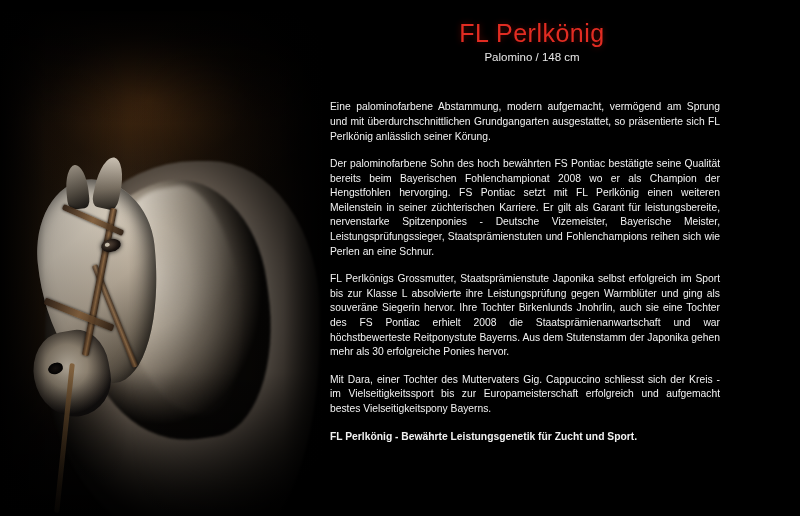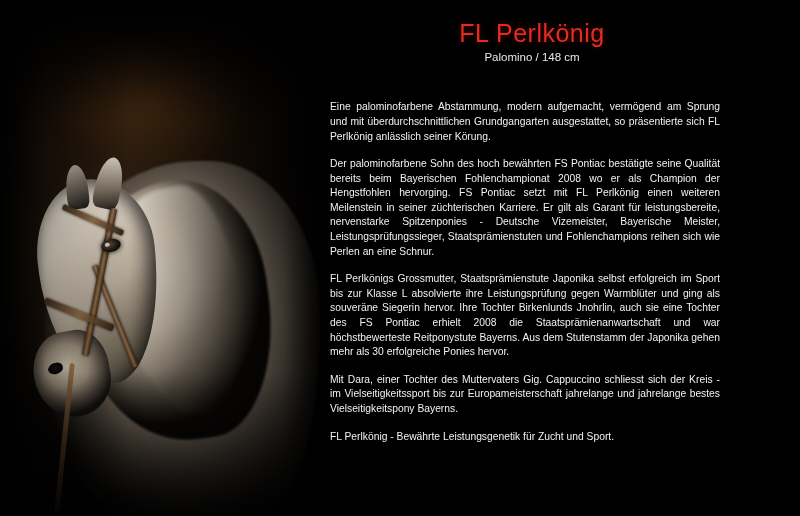--- a/index.html
+++ b/index.html
@@ -226,20 +226,21 @@
     font-size: 10.3px;
     line-height: 14.6px;
     color: #f2f2f2;
     text-align: justify;
   }
   .body-text p {
     margin: 0 0 13px 0;
   }
   .body-text p.last {
     margin-bottom: 0;
+    font-weight: bold;
   }
   .body-text p.lead {
     line-height: 15px;
   }
   ::selection { background: #5a2a2a; }
 </style>
 </head>
 <body>
 
 <div class="page">
@@ -264,18 +265,18 @@
   </div>
 
   <div class="content">
     <div class="title">FL Perlkönig</div>
     <div class="subtitle">Palomino / 148 cm</div>
 
     <div class="body-text">
       <p class="lead">Eine palominofarbene Abstammung, modern aufgemacht, vermögend am Sprung und mit überdurchschnittlichen Grundgangarten ausgestattet, so präsentierte sich FL Perlkönig anlässlich seiner Körung.</p>
       <p>Der palominofarbene Sohn des hoch bewährten FS Pontiac bestätigte seine Qualität bereits beim Bayerischen Fohlenchampionat 2008 wo er als Champion der Hengstfohlen hervorging. FS Pontiac setzt mit FL Perlkönig einen weiteren Meilenstein in seiner züchterischen Karriere. Er gilt als Garant für leistungsbereite, nervenstarke Spitzenponies - Deutsche Vizemeister, Bayerische Meister, Leistungsprüfungssieger, Staatsprämienstuten und Fohlenchampions reihen sich wie Perlen an eine Schnur.</p>
       <p>FL Perlkönigs Grossmutter, Staatsprämienstute Japonika selbst erfolgreich im Sport bis zur Klasse L absolvierte ihre Leistungsprüfung gegen Warmblüter und ging als souveräne Siegerin hervor. Ihre Tochter Birkenlunds Jnohrlin, auch sie eine Tochter des FS Pontiac erhielt 2008 die Staatsprämienanwartschaft und war höchstbewerteste Reitponystute Bayerns. Aus dem Stutenstamm der Japonika gehen mehr als 30 erfolgreiche Ponies hervor.</p>
-      <p>Mit Dara, einer Tochter des Muttervaters Gig. Cappuccino schliesst sich der Kreis - im Vielseitigkeitssport bis zur Europameisterschaft jahrelange und jahrelange bestes Vielseitigkeitspony Bayerns.</p>
+      <p>Mit Dara, einer Tochter des Muttervaters Gig. Cappuccino schliesst sich der Kreis - im Vielseitigkeitssport bis zur Europameisterschaft erfolgreich und aufgemacht bestes Vielseitigkeitspony Bayerns.</p>
       <p class="last">FL Perlkönig - Bewährte Leistungsgenetik für Zucht und Sport.</p>
     </div>
   </div>
 
 </div>
 
 </body></html>

